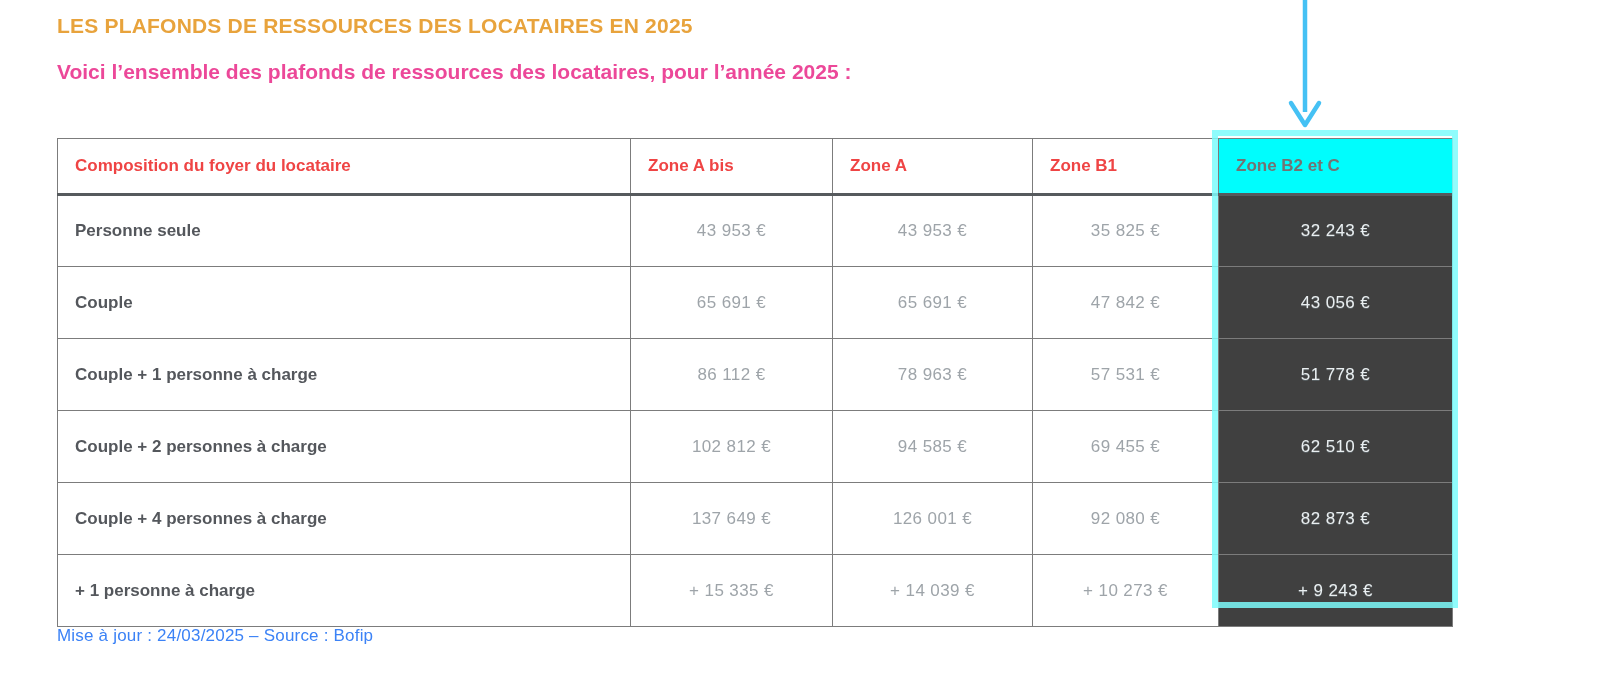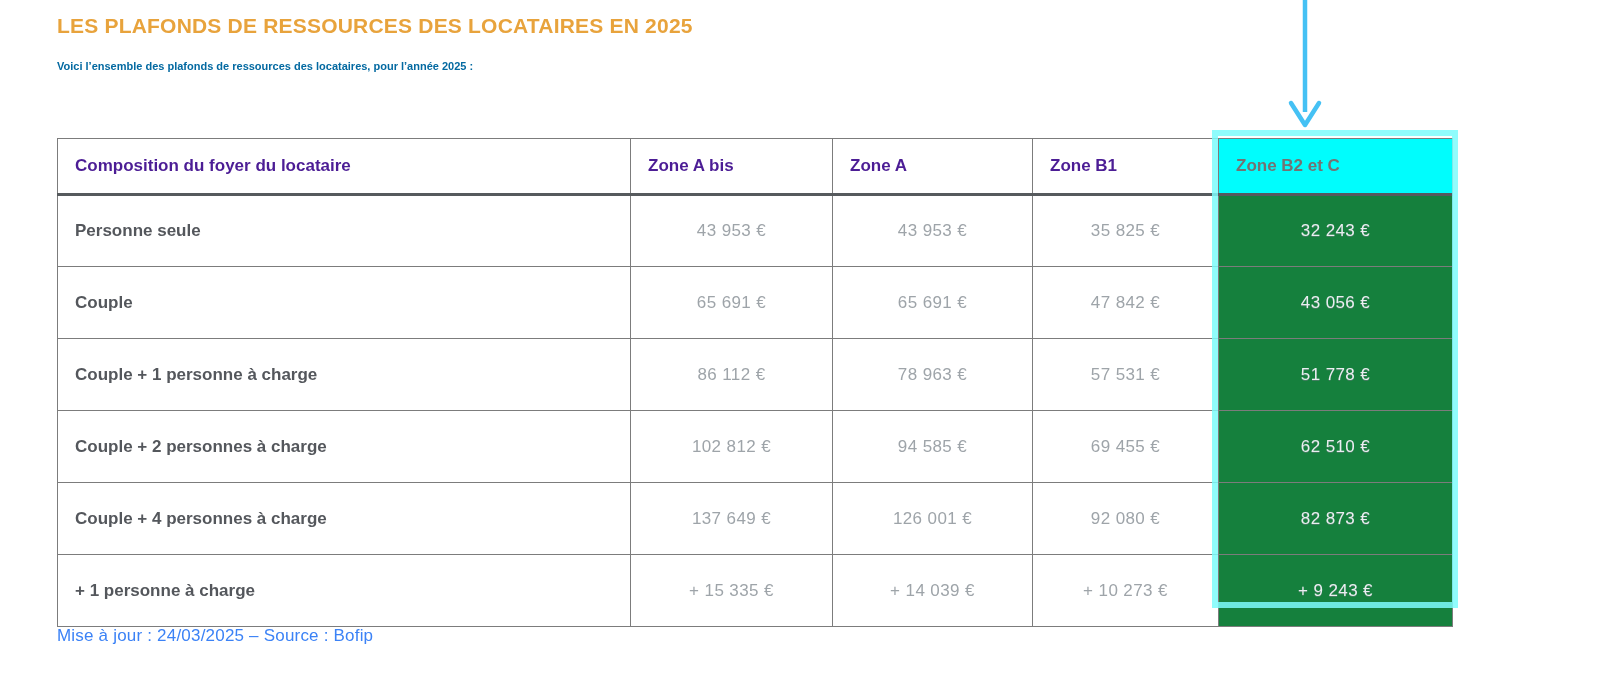--- a/index.html
+++ b/index.html
@@ -5,36 +5,36 @@
   * { margin:0; padding:0; box-sizing:border-box; }
   html,body { width:1600px; height:691px; background:#ffffff; overflow:hidden;
     font-family:"Liberation Sans", sans-serif; position:relative; }
 
   .page-title {
     position:absolute; left:57px; top:14px;
     font-size:21px; font-weight:700; color:#e8a33c; letter-spacing:.2px;
   }
   .page-subtitle {
     position:absolute; left:57px; top:60px;
-    font-size:11px; font-weight:700; color:#0369a1;
+    font-size:21px; font-weight:700; color:#ec4899;
   }
 
   .table-wrap { position:absolute; left:57px; top:138px; }
   table { border-collapse:collapse; table-layout:fixed; width:1395px; }
   th, td { border:1px solid #7c7c7c; height:72px; font-size:17px; vertical-align:middle; }
   thead th {
-    text-align:left; padding-left:17px; font-weight:700; color:#4c1d95;
+    text-align:left; padding-left:17px; font-weight:700; color:#ef4444;
     border-bottom:3px solid #565a5d; height:56px;
   }
   tbody th { text-align:left; padding-left:17px; font-weight:700; color:#54575c; }
   tbody td { text-align:center; color:#9ea4a9; font-weight:400; letter-spacing:.4px;margin-left:20px; }
 
   
   th.hl-head { background:#00fdfd; color:#737373; }
-  td.hl { background:#15803d; color:#eaeff1; text-shadow:0 1px 0 rgba(110,122,128,.55); }
+  td.hl { background:#404040; color:#eaeff1; text-shadow:0 1px 0 rgba(110,122,128,.55); }
 
   .highlight-frame {
     position:absolute; left:1212px; top:130px; width:246px; height:478px;
     border:6px solid rgba(125,252,252,.85); pointer-events:none;
   }
 
   .pointer-arrow { position:absolute; left:1281px; top:0; pointer-events:none; }
 
   .page-footer {
     position:absolute; left:57px; top:626px;

